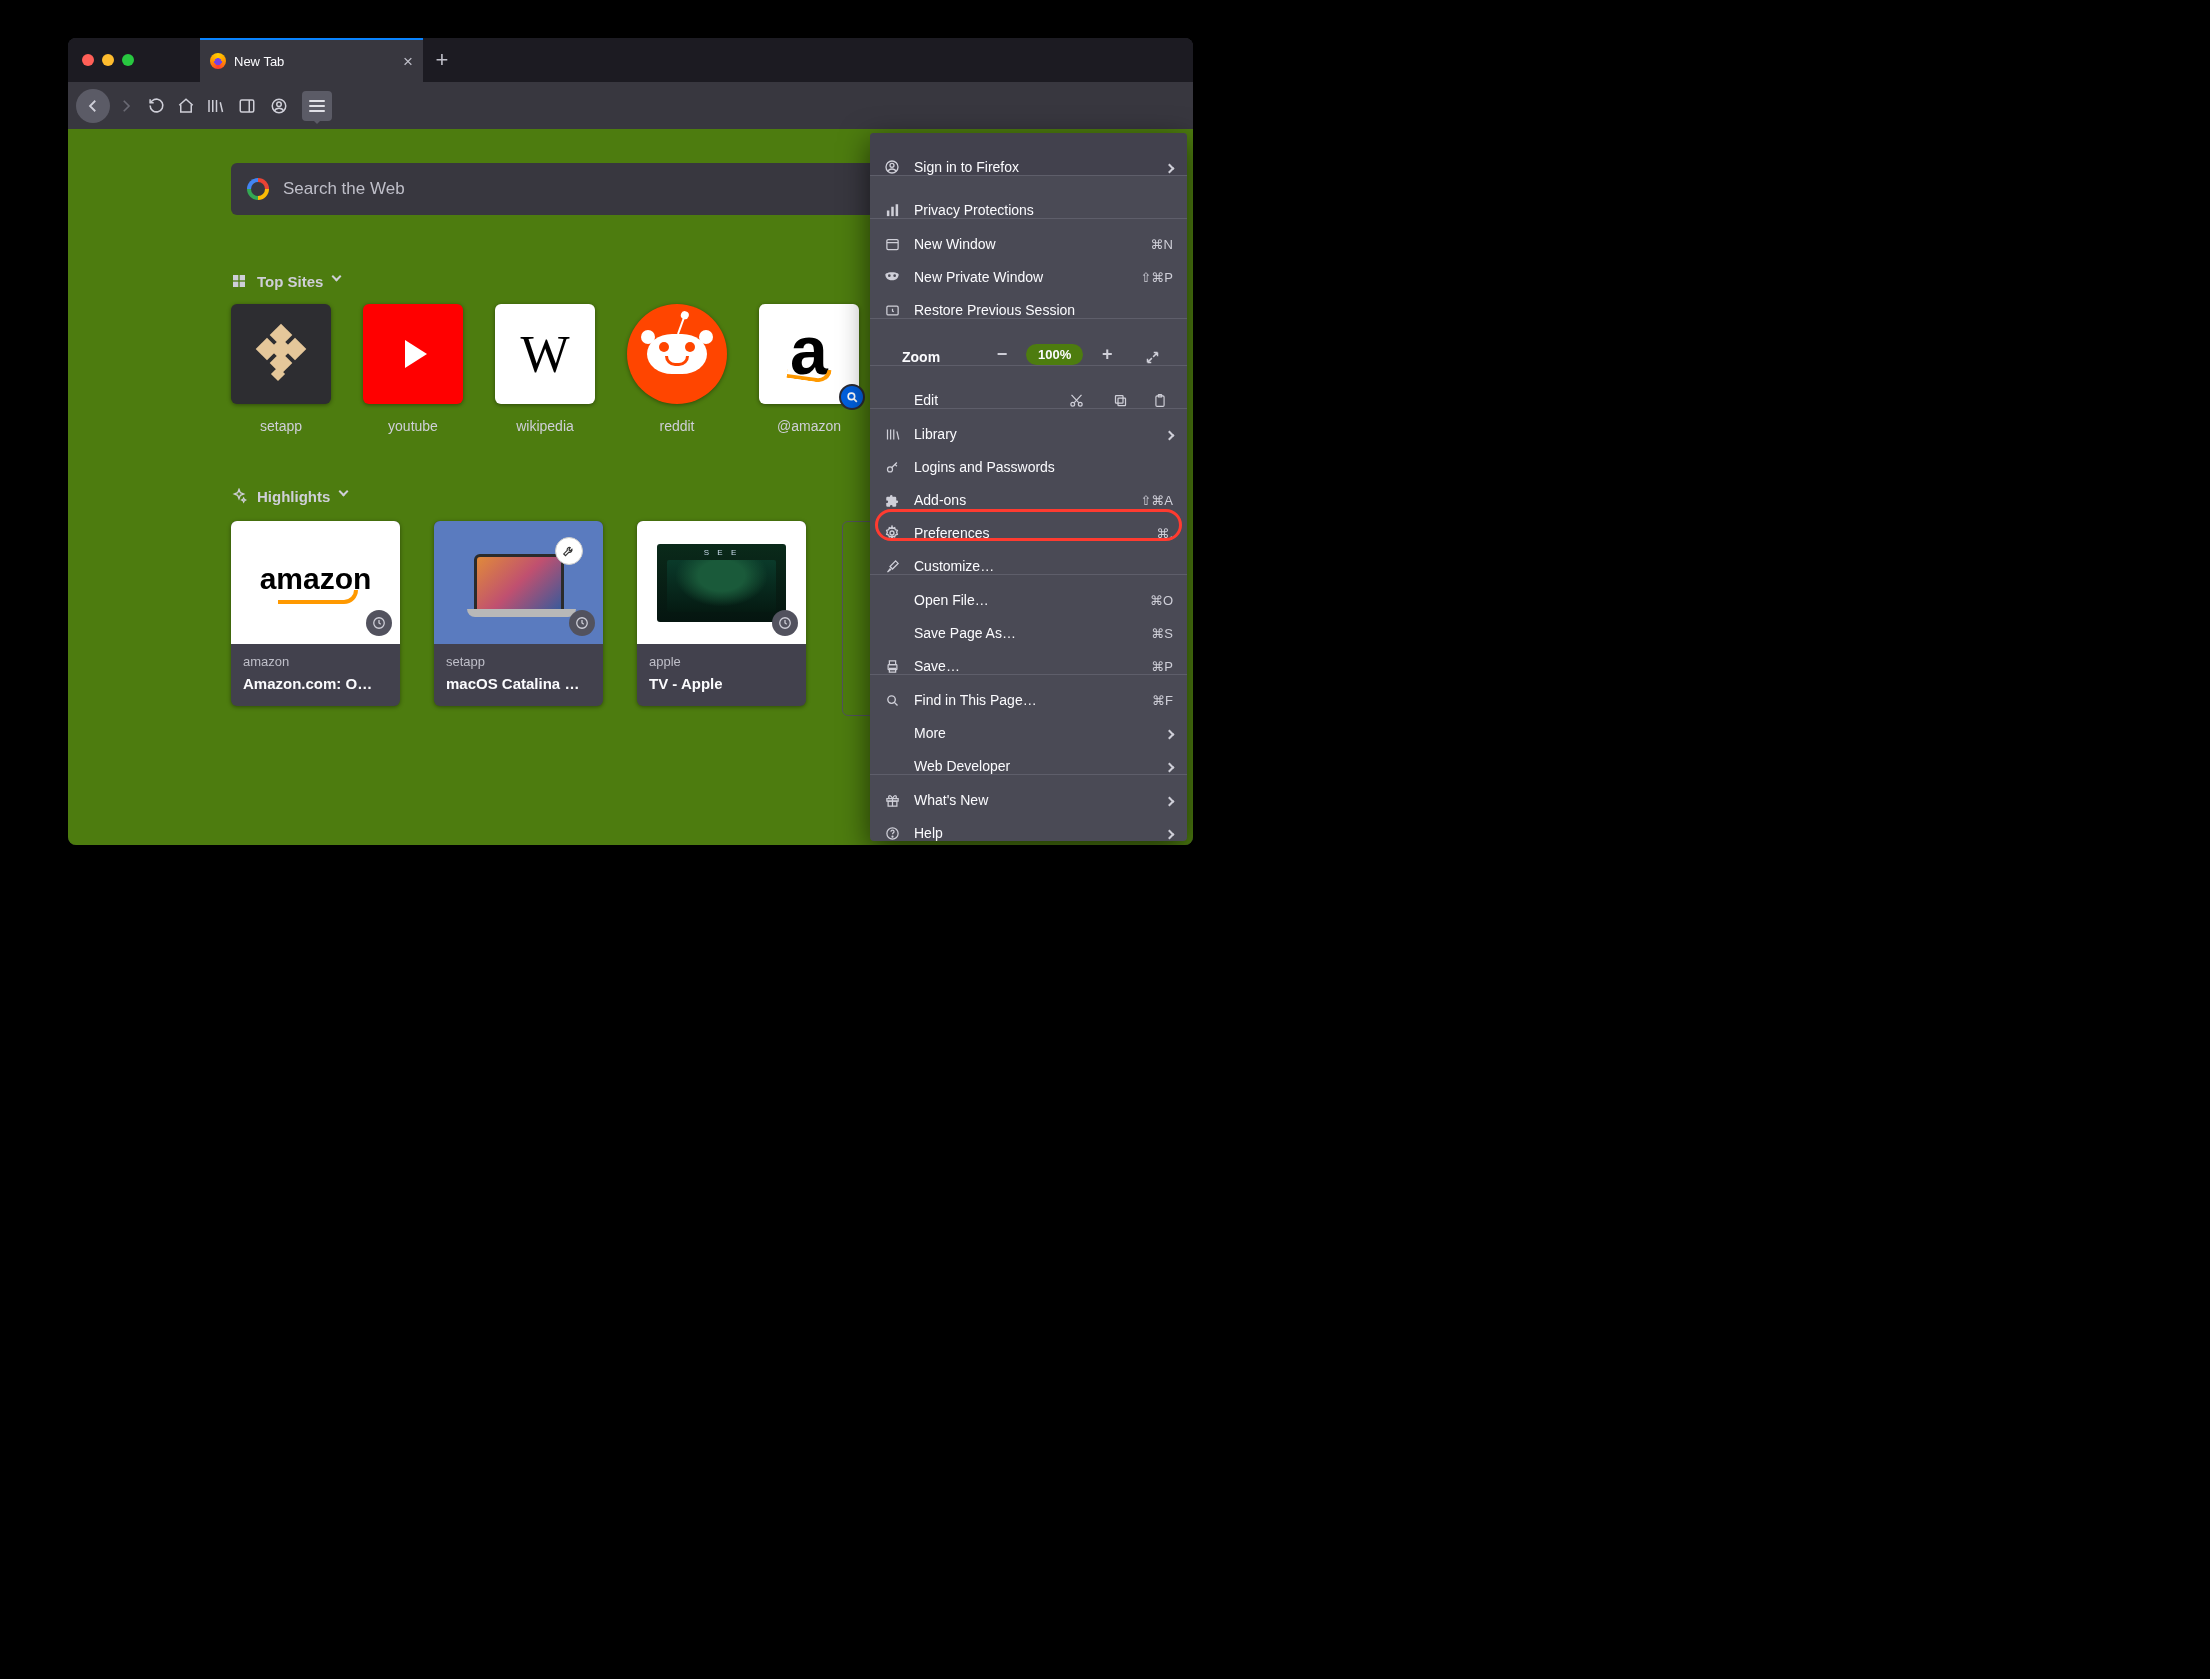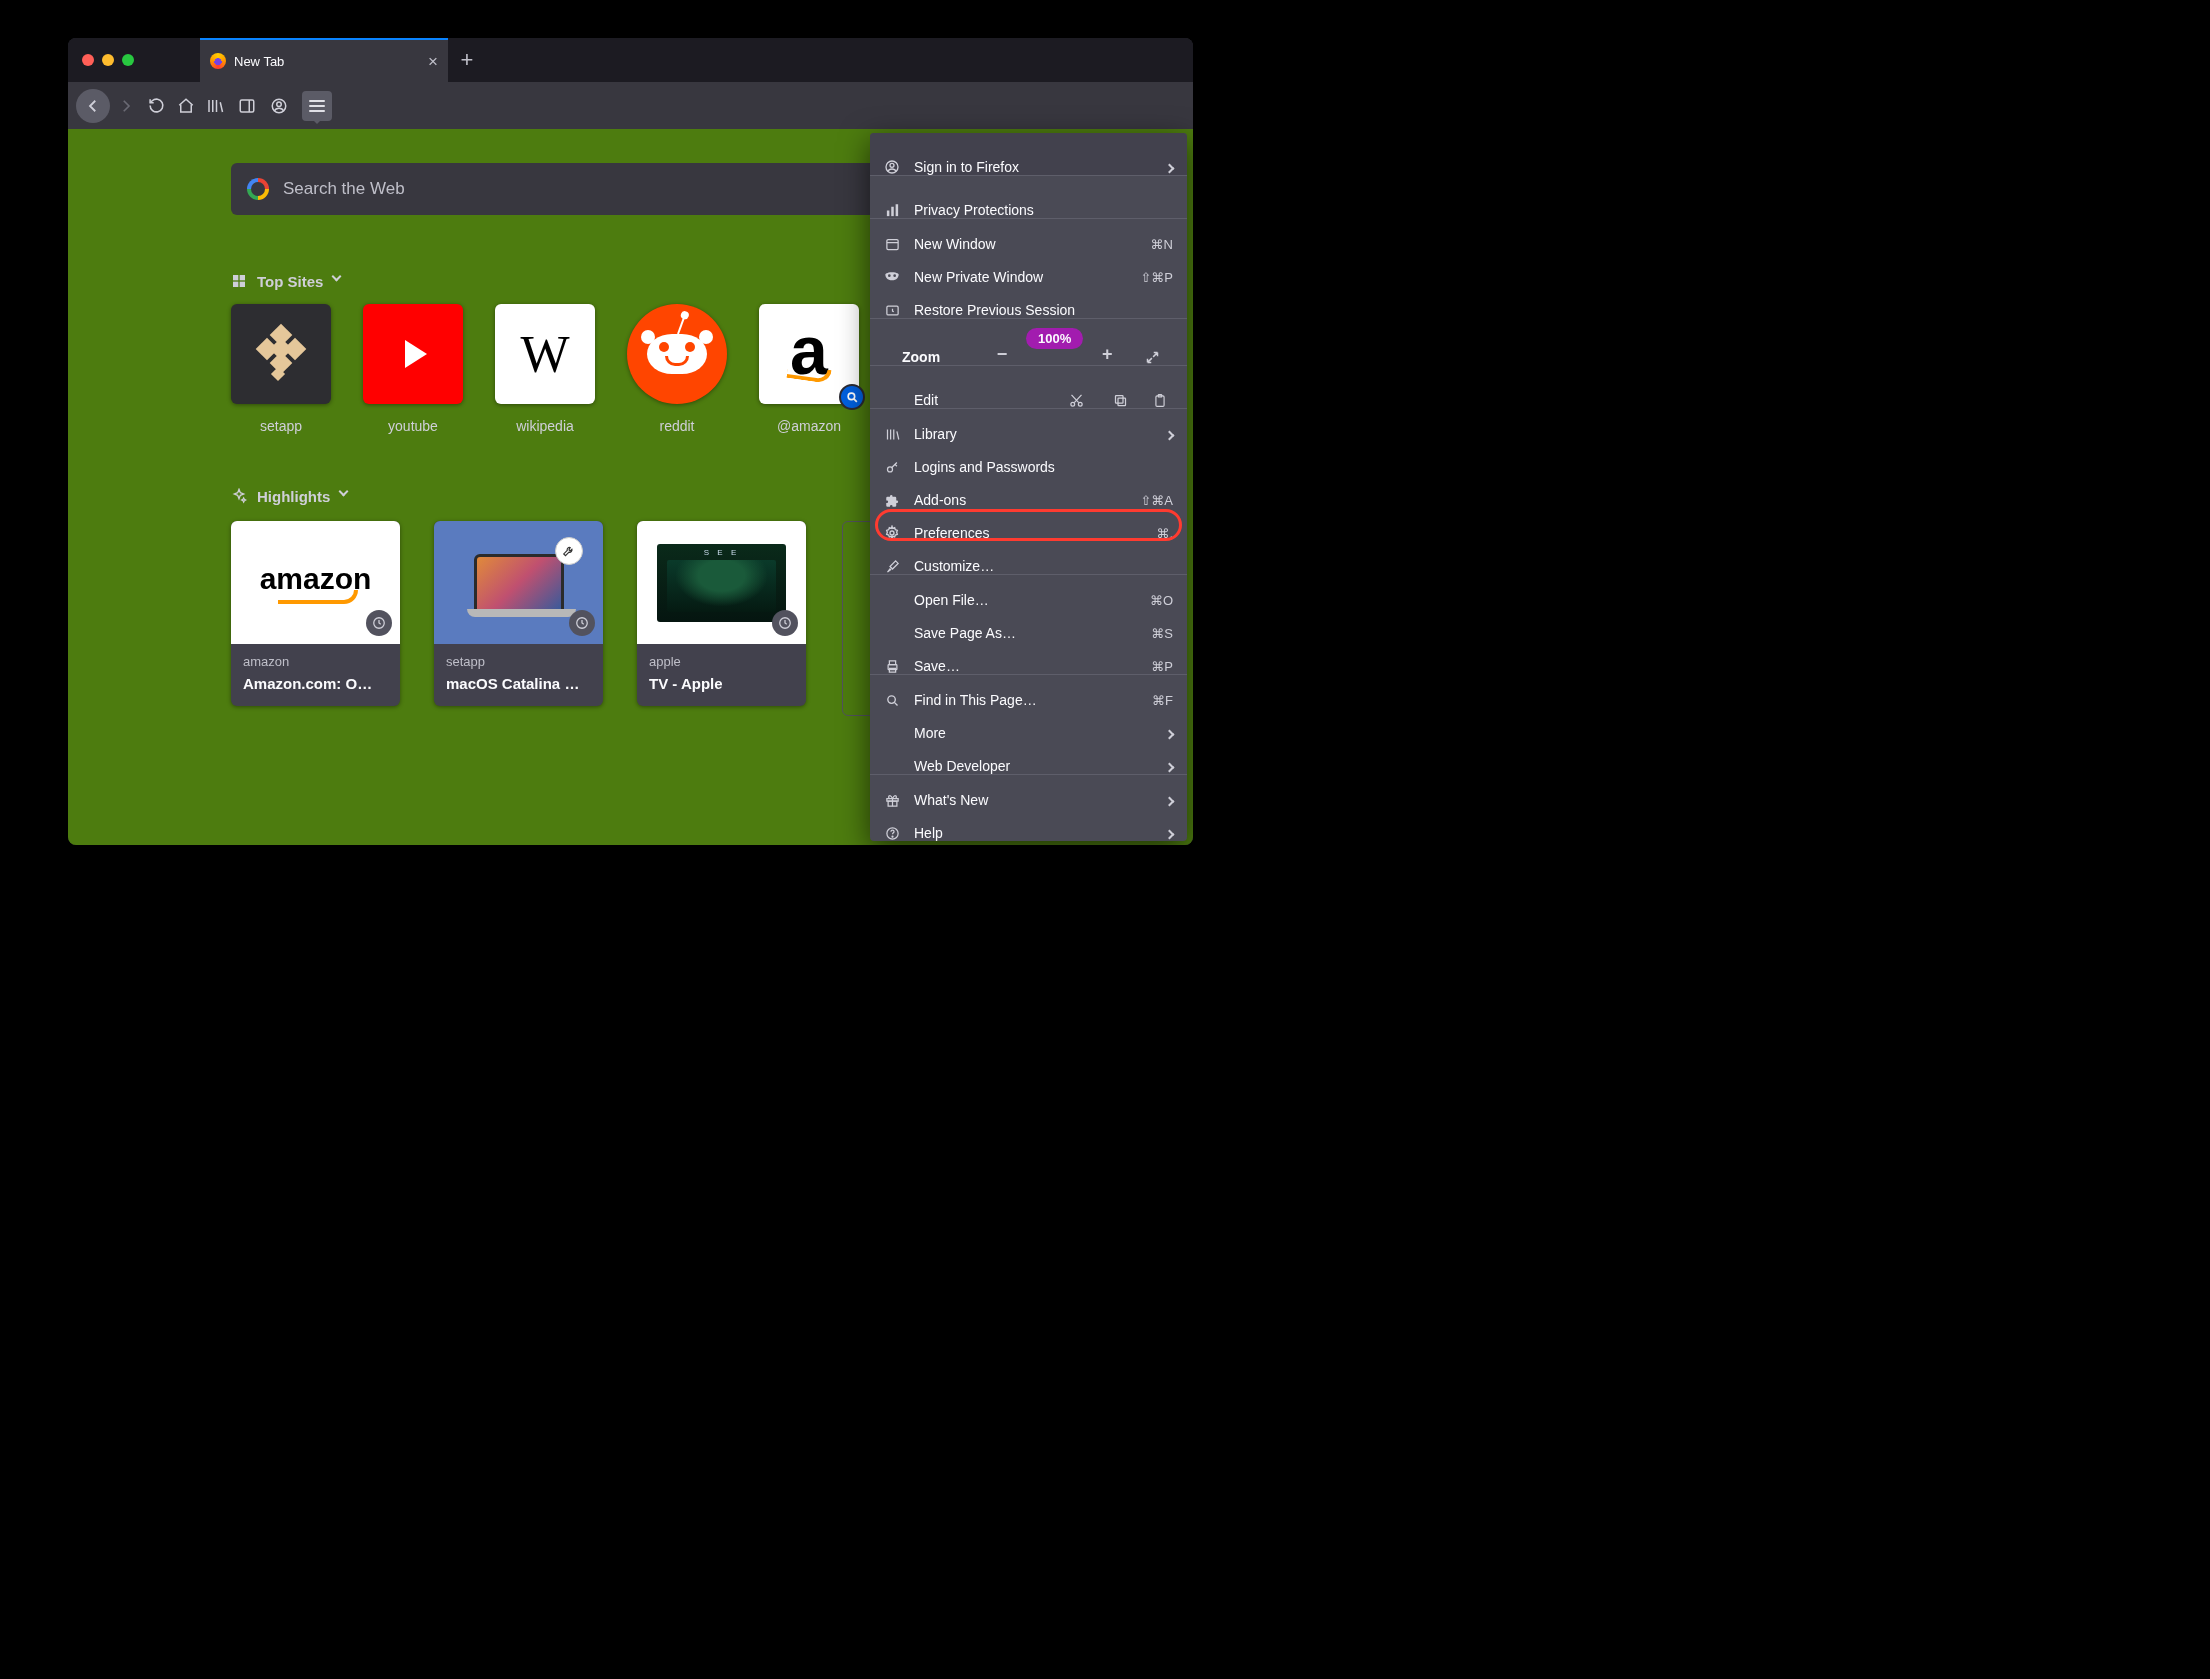--- a/index.html
+++ b/index.html
@@ -35,21 +35,21 @@
     padding: 0 14px;
     align-items: center;
   }
   .tl { width: 12px; height: 12px; border-radius: 50%; }
   .tl.red { background: #ff5f57; }
   .tl.yellow { background: #febc2e; }
   .tl.green { background: #28c840; }
   .tab {
     margin-left: 52px;
     height: 44px;
-    width: 248px;
+    width: 223px;
     background: #38373f;
     border-top: 2px solid #0a84ff;
     display: flex;
     align-items: center;
     padding: 0 10px;
     color: #fbfbfe;
     font-size: 13px;
     gap: 8px;
     position: relative;
   }
@@ -190,21 +190,21 @@
   
   .menu{position:absolute;right:6px;top:95px;width:317px;background:#4a4a55;border-radius:4px;box-shadow:0 8px 30px rgba(0,0,0,.6);overflow:hidden;color:#fbfbfe;z-index:10;}
   .mrow{display:flex;align-items:flex-end;height:33px;padding:0 14px;gap:14px;position:relative;font-size:14px;}
   .mrow.tall{height:42px;}
   .mrow .mico{width:16px;flex-shrink:0;display:flex;align-items:center;justify-content:center;color:#cfcfd8;}
   .mrow .mtail{position:absolute;right:14px;color:#cfcfd8;font-size:13px;}
   .msep{height:1px;background:#5e5e6a;}
   .signin{background:#42414d;}
   .zoomrow{height:46px;padding:0 2px;gap:0;font-weight:bold;}
   .zoomrow .zlabel{width:84px;margin-left:30px;}
-  .zoomrow .zval{background:#a21caf;border-radius:12px;padding:3px 12px;font-size:13px;margin:16px 8px;}
+  .zoomrow .zval{background:#4d7c0f;border-radius:12px;padding:3px 12px;font-size:13px;margin:0 8px;}
   .zoomrow .zbtn{width:32px;text-align:center;font-size:18px;color:#cfcfd8;}
   .editrow{height:42px;}
   .editrow .ebtn{position:absolute;display:flex;align-items:center;justify-content:center;width:30px;color:#cfcfd8;}
   .editrow .cut{right:96px;}.editrow .copy{right:52px;}.editrow .paste{right:12px;}
   .mrow.indent{padding-left:44px;}
   .prefs-hl{position:absolute;left:5px;right:5px;height:32px;border:3px solid #ff3b30;border-radius:16px;pointer-events:none;}
   svg{display:block;}
 </style>
 </head>
 <body>

